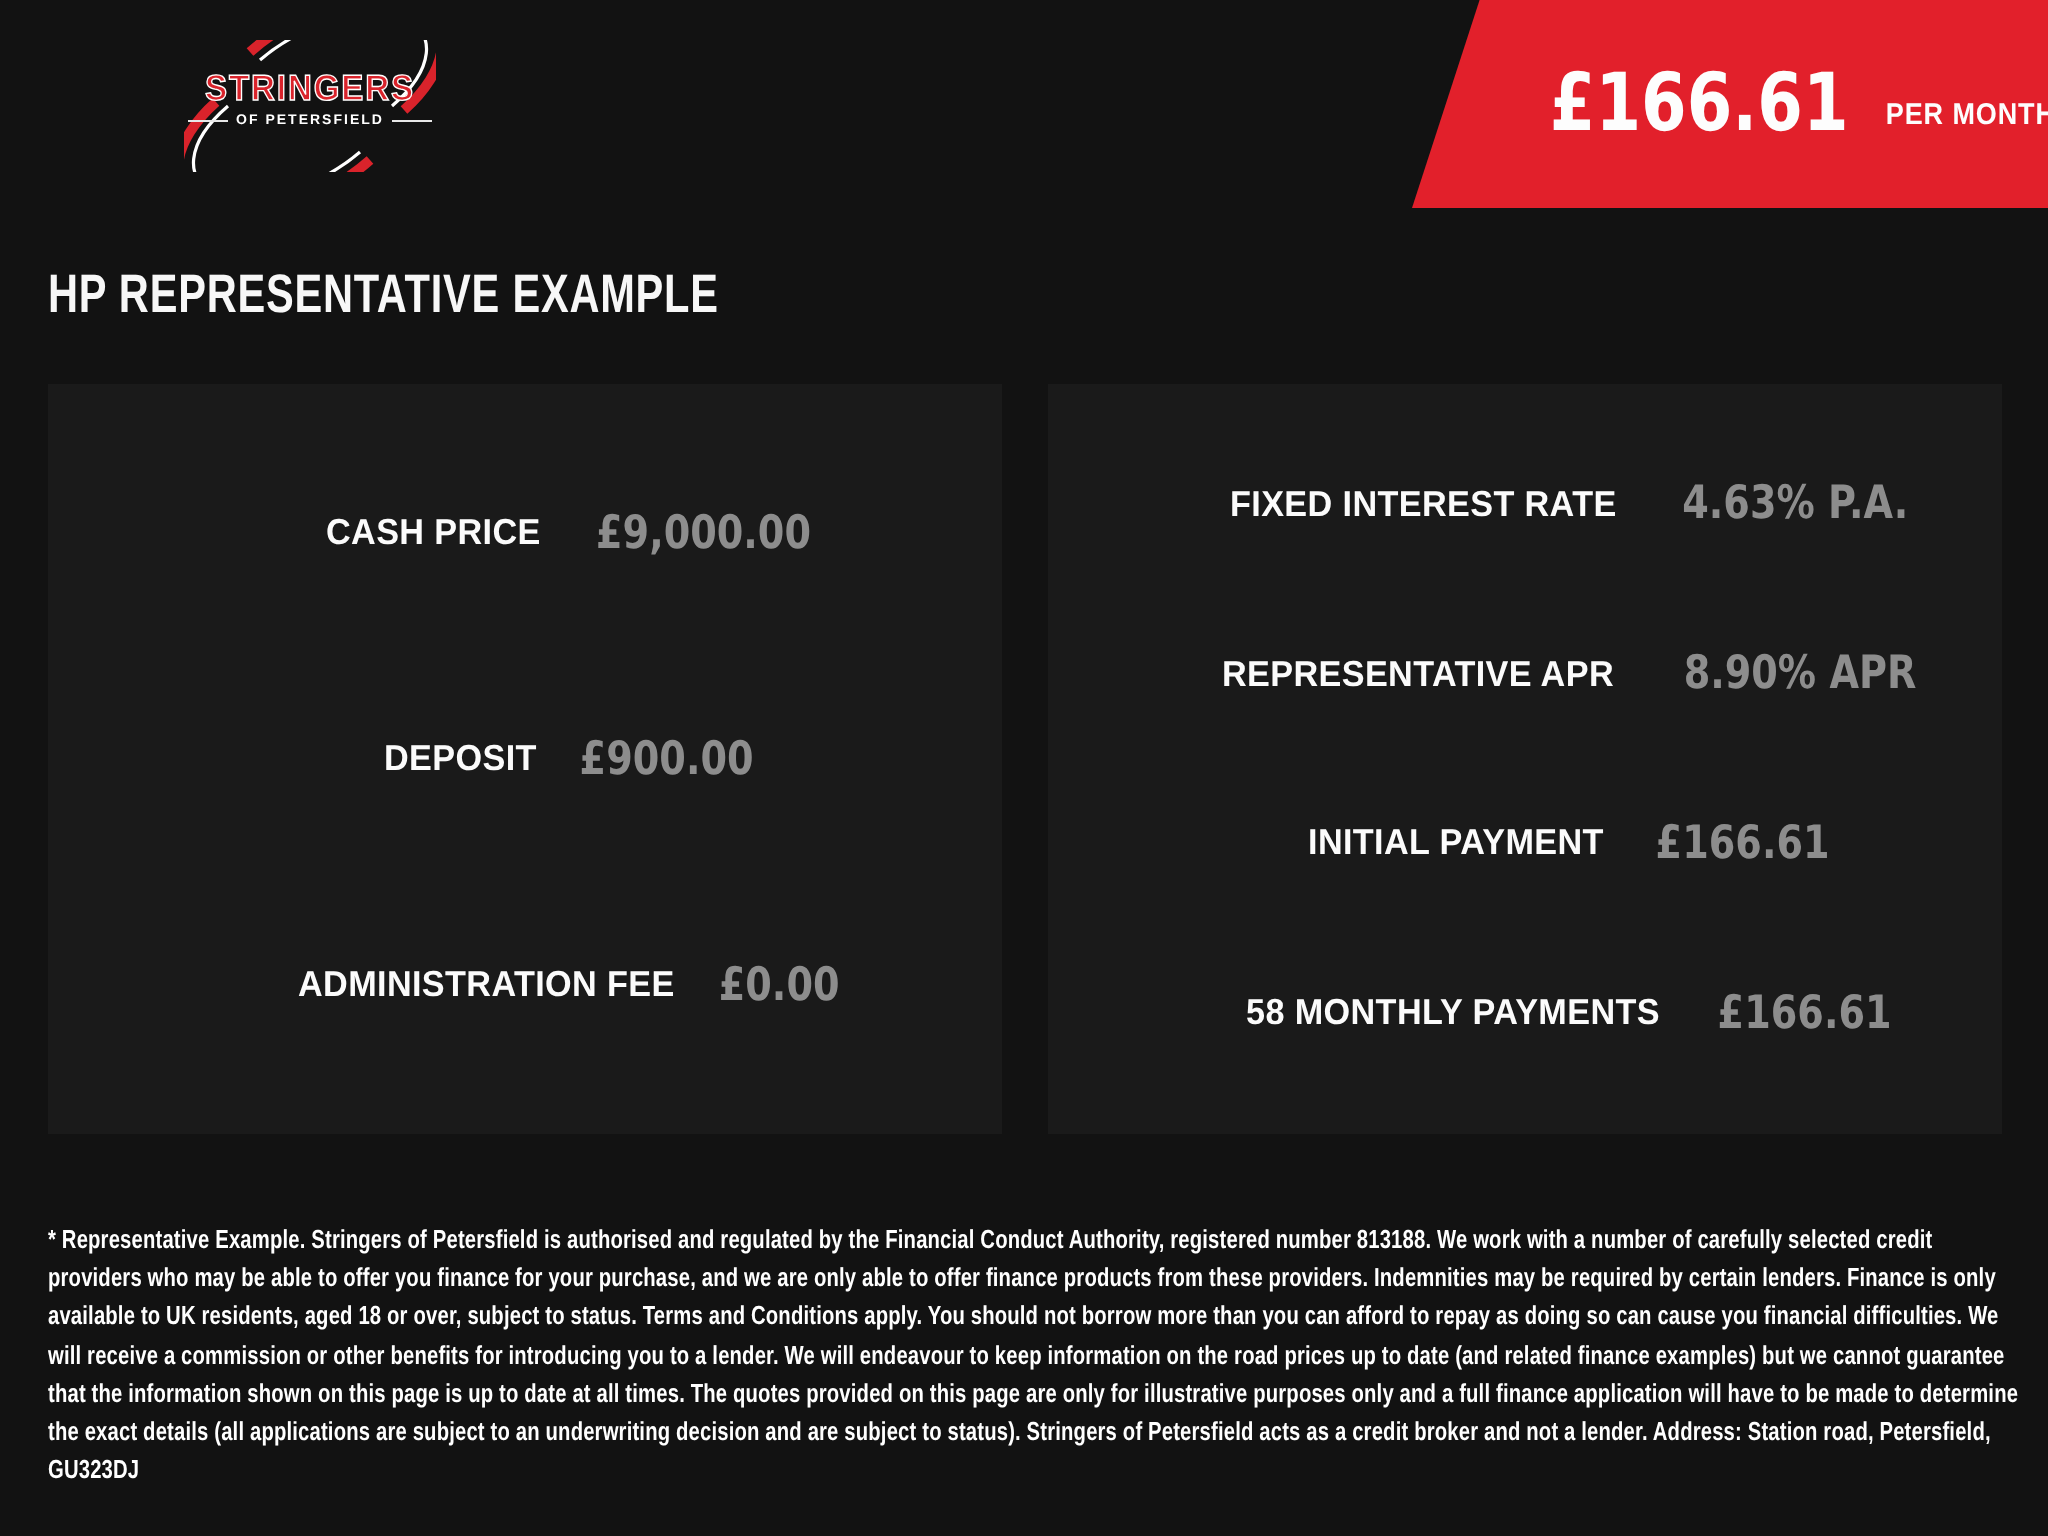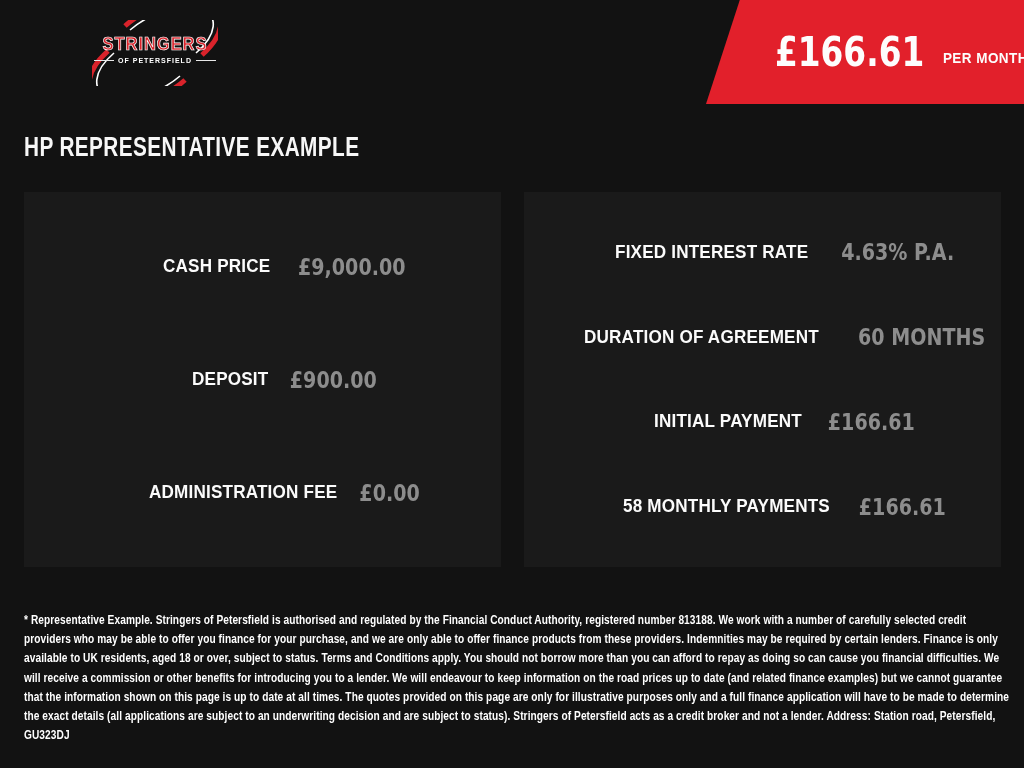--- a/index.html
+++ b/index.html
@@ -137,22 +137,22 @@
     <span class="fvalue">£0.00</span>
   </div>
 </div>
 
 <div class="panel right">
   <div class="frow">
     <span class="flabel">FIXED INTEREST RATE</span>
     <span class="fvalue">4.63% P.A.</span>
   </div>
   <div class="frow">
-    <span class="flabel">DURATION OF AGREEMENT</span>
-    <span class="fvalue">60 MONTHS</span>
+    <span class="flabel">REPRESENTATIVE APR</span>
+    <span class="fvalue">8.90% APR</span>
   </div>
   <div class="frow">
     <span class="flabel">INITIAL PAYMENT</span>
     <span class="fvalue">£166.61</span>
   </div>
   <div class="frow">
     <span class="flabel">58 MONTHLY PAYMENTS</span>
     <span class="fvalue">£166.61</span>
   </div>
 </div>

